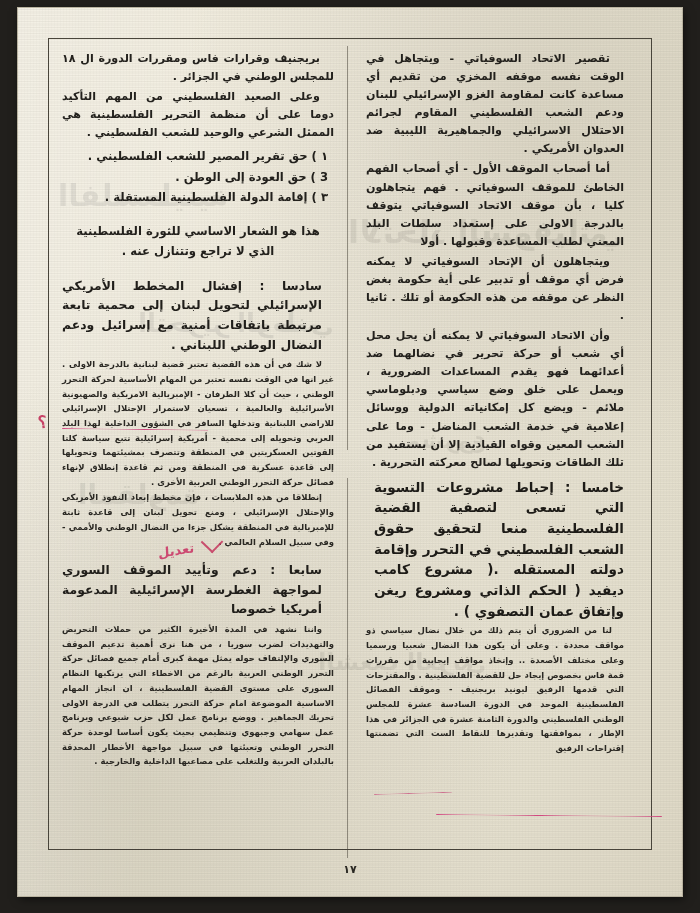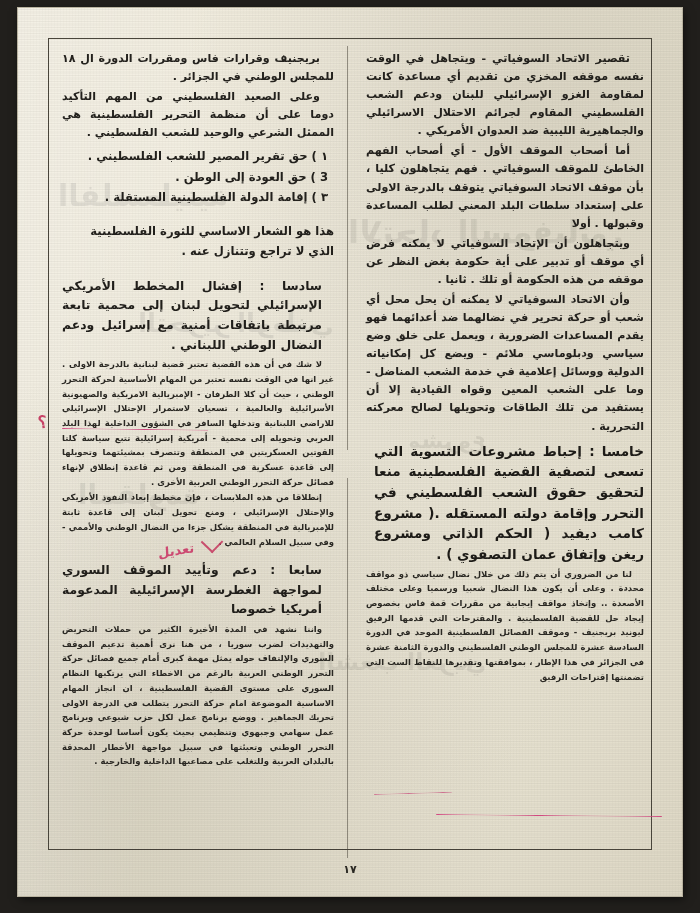--- a/index.html
+++ b/index.html
@@ -94,21 +94,21 @@
     flex-direction: row;
     gap: 0;
   }
   .col{
     width: 300px;
     box-sizing: border-box;
     position: relative;
     padding: 8px 12px 0 12px;
     color: #24221e;
   }
-  .col-right{ order: 0; padding-right: 6px; padding-left: 16px; }
+  .col-right{ order: 0; padding-right: 26px; padding-left: 16px; }
   .col-left { order: 1; padding-right: 16px; }
 
   
   .col-divider{
     position:absolute;
     left: 329px;
     top: 38px;
     width: 0;
     height: 404px;
     border-left: 1.2px solid #55504494;
@@ -170,20 +170,21 @@
   }
   .num-list li{
     font-size: 11.6px;
     font-weight: 700;
     line-height: 1.74;
     color: #22201c;
     text-align: right;
     padding-right: 6px;
   }
   .centered-stanza{
+    text-align: center;
     font-size: 11.6px;
     font-weight: 700;
     line-height: 1.72;
     color: #22201c;
     margin: 0;
   }
   .centered-stanza .ln{ display:block; }
 
   
   .annot-layer{

